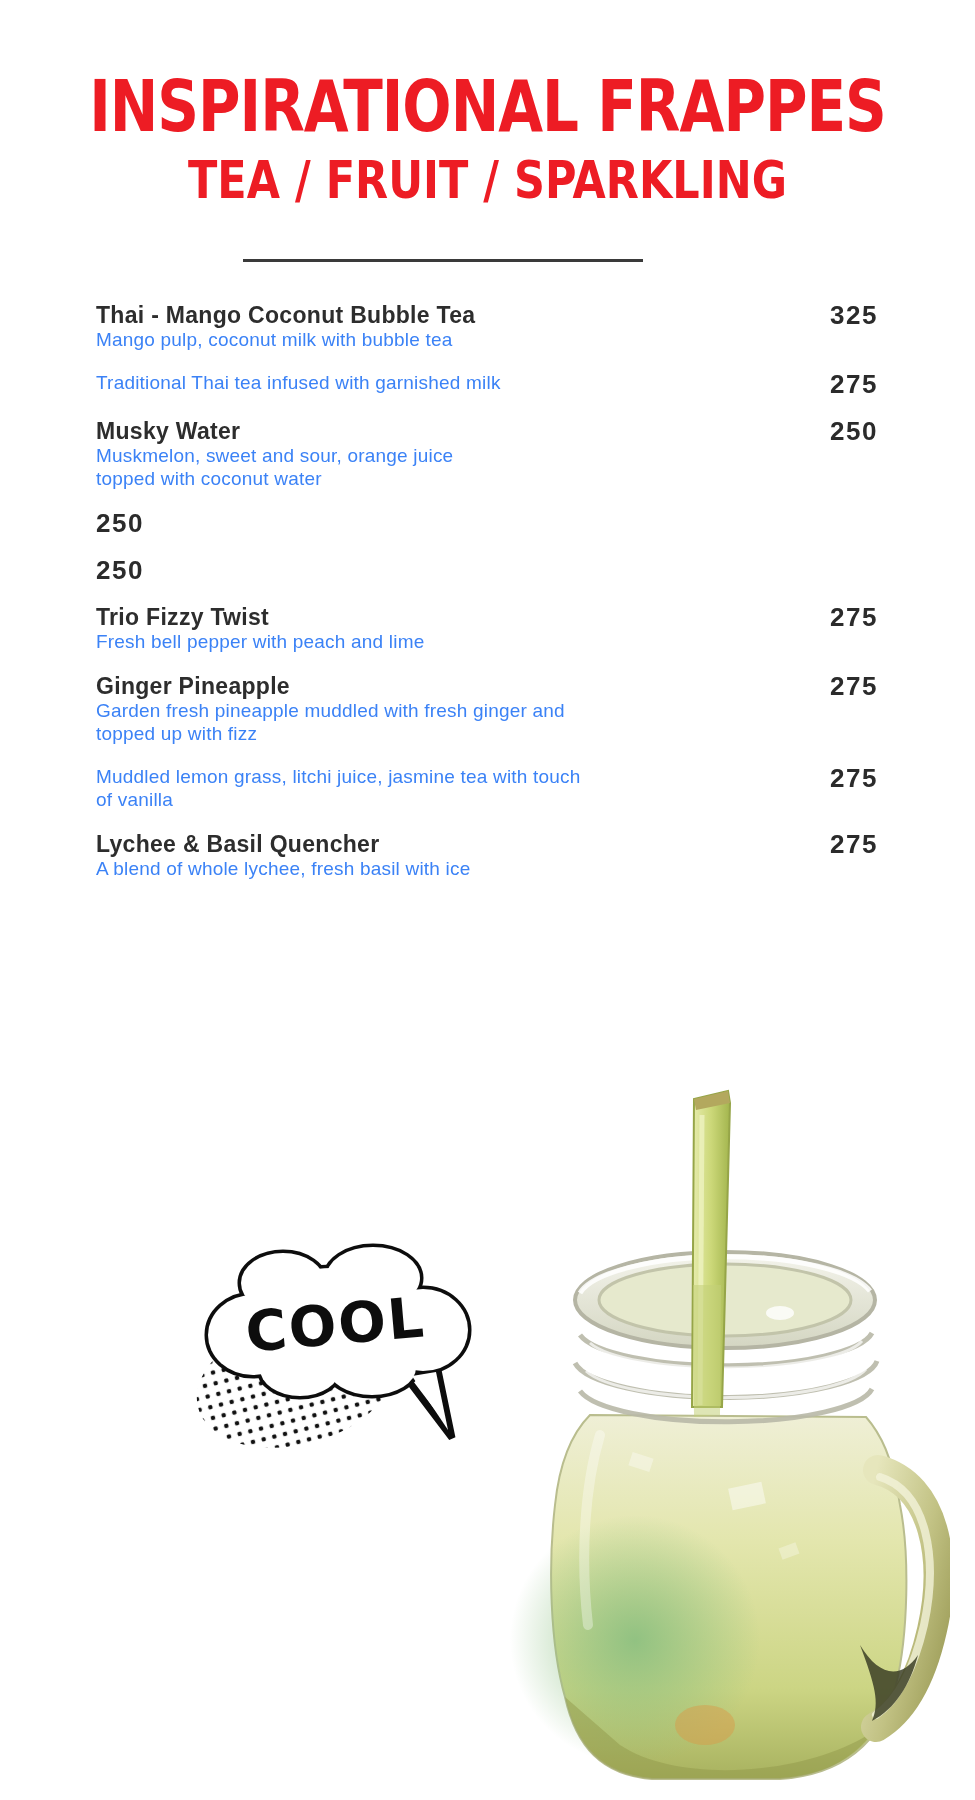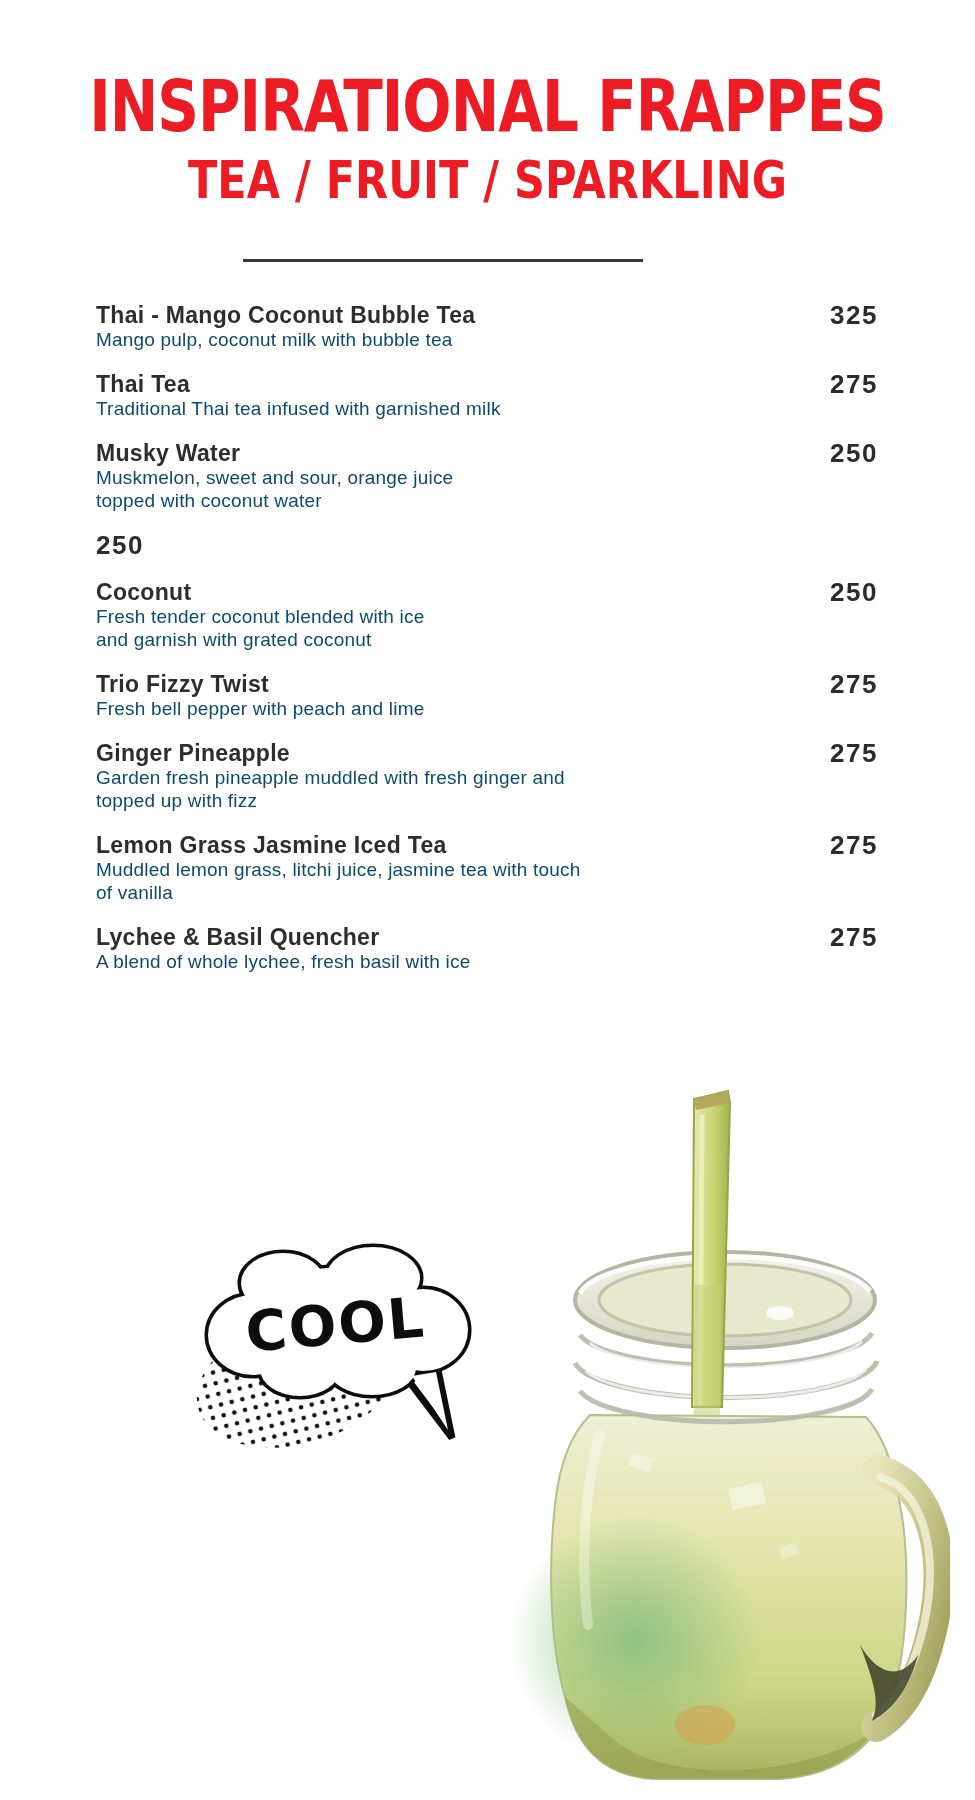--- a/index.html
+++ b/index.html
@@ -60,21 +60,21 @@
     font-weight:700;
     font-size:23px; line-height:26px;
     letter-spacing:0.3px;
     color:#2d2d2d;
   }
   .item-desc {
     font-family:"Liberation Sans", sans-serif;
     font-weight:400;
     font-size:19px; line-height:23px;
     letter-spacing:0.2px;
-    color:#0c4a6e;
+    color:#3b82f6;
     white-space:pre-line;
   }
   .item-price {
     flex:none;
     font-family:"Liberation Sans", sans-serif;
     font-weight:700;
     font-size:26px; line-height:27px;
     letter-spacing:1.5px;
     color:#2b2b2b;
   }
@@ -102,45 +102,39 @@
     <div class="menu-item">
       <div class="item-text">
         <div class="item-name">Thai - Mango Coconut Bubble Tea</div>
         <div class="item-desc">Mango pulp, coconut milk with bubble tea</div>
       </div>
       <div class="item-price">325</div>
     </div>
 
     <div class="menu-item">
       <div class="item-text">
-        <div class="item-name">Thai Tea</div>
         <div class="item-desc">Traditional Thai tea infused with garnished milk</div>
       </div>
       <div class="item-price">275</div>
     </div>
 
     <div class="menu-item">
       <div class="item-text">
         <div class="item-name">Musky Water</div>
         <div class="item-desc">Muskmelon, sweet and sour, orange juice
 topped with coconut water</div>
       </div>
       <div class="item-price">250</div>
     </div>
 
     <div class="menu-item">
       <div class="item-price">250</div>
     </div>
 
     <div class="menu-item">
-      <div class="item-text">
-        <div class="item-name">Coconut</div>
-        <div class="item-desc">Fresh tender coconut blended with ice
-and garnish with grated coconut</div>
-      </div>
       <div class="item-price">250</div>
     </div>
 
     <div class="menu-item">
       <div class="item-text">
         <div class="item-name">Trio Fizzy Twist</div>
         <div class="item-desc">Fresh bell pepper with peach and lime</div>
       </div>
       <div class="item-price">275</div>
     </div>
@@ -149,21 +143,20 @@
       <div class="item-text">
         <div class="item-name">Ginger Pineapple</div>
         <div class="item-desc">Garden fresh pineapple muddled with fresh ginger and
 topped up with fizz</div>
       </div>
       <div class="item-price">275</div>
     </div>
 
     <div class="menu-item">
       <div class="item-text">
-        <div class="item-name">Lemon Grass Jasmine Iced Tea</div>
         <div class="item-desc">Muddled lemon grass, litchi juice, jasmine tea with touch
 of vanilla</div>
       </div>
       <div class="item-price">275</div>
     </div>
 
     <div class="menu-item">
       <div class="item-text">
         <div class="item-name">Lychee &amp; Basil Quencher</div>
         <div class="item-desc">A blend of whole lychee, fresh basil with ice</div>

